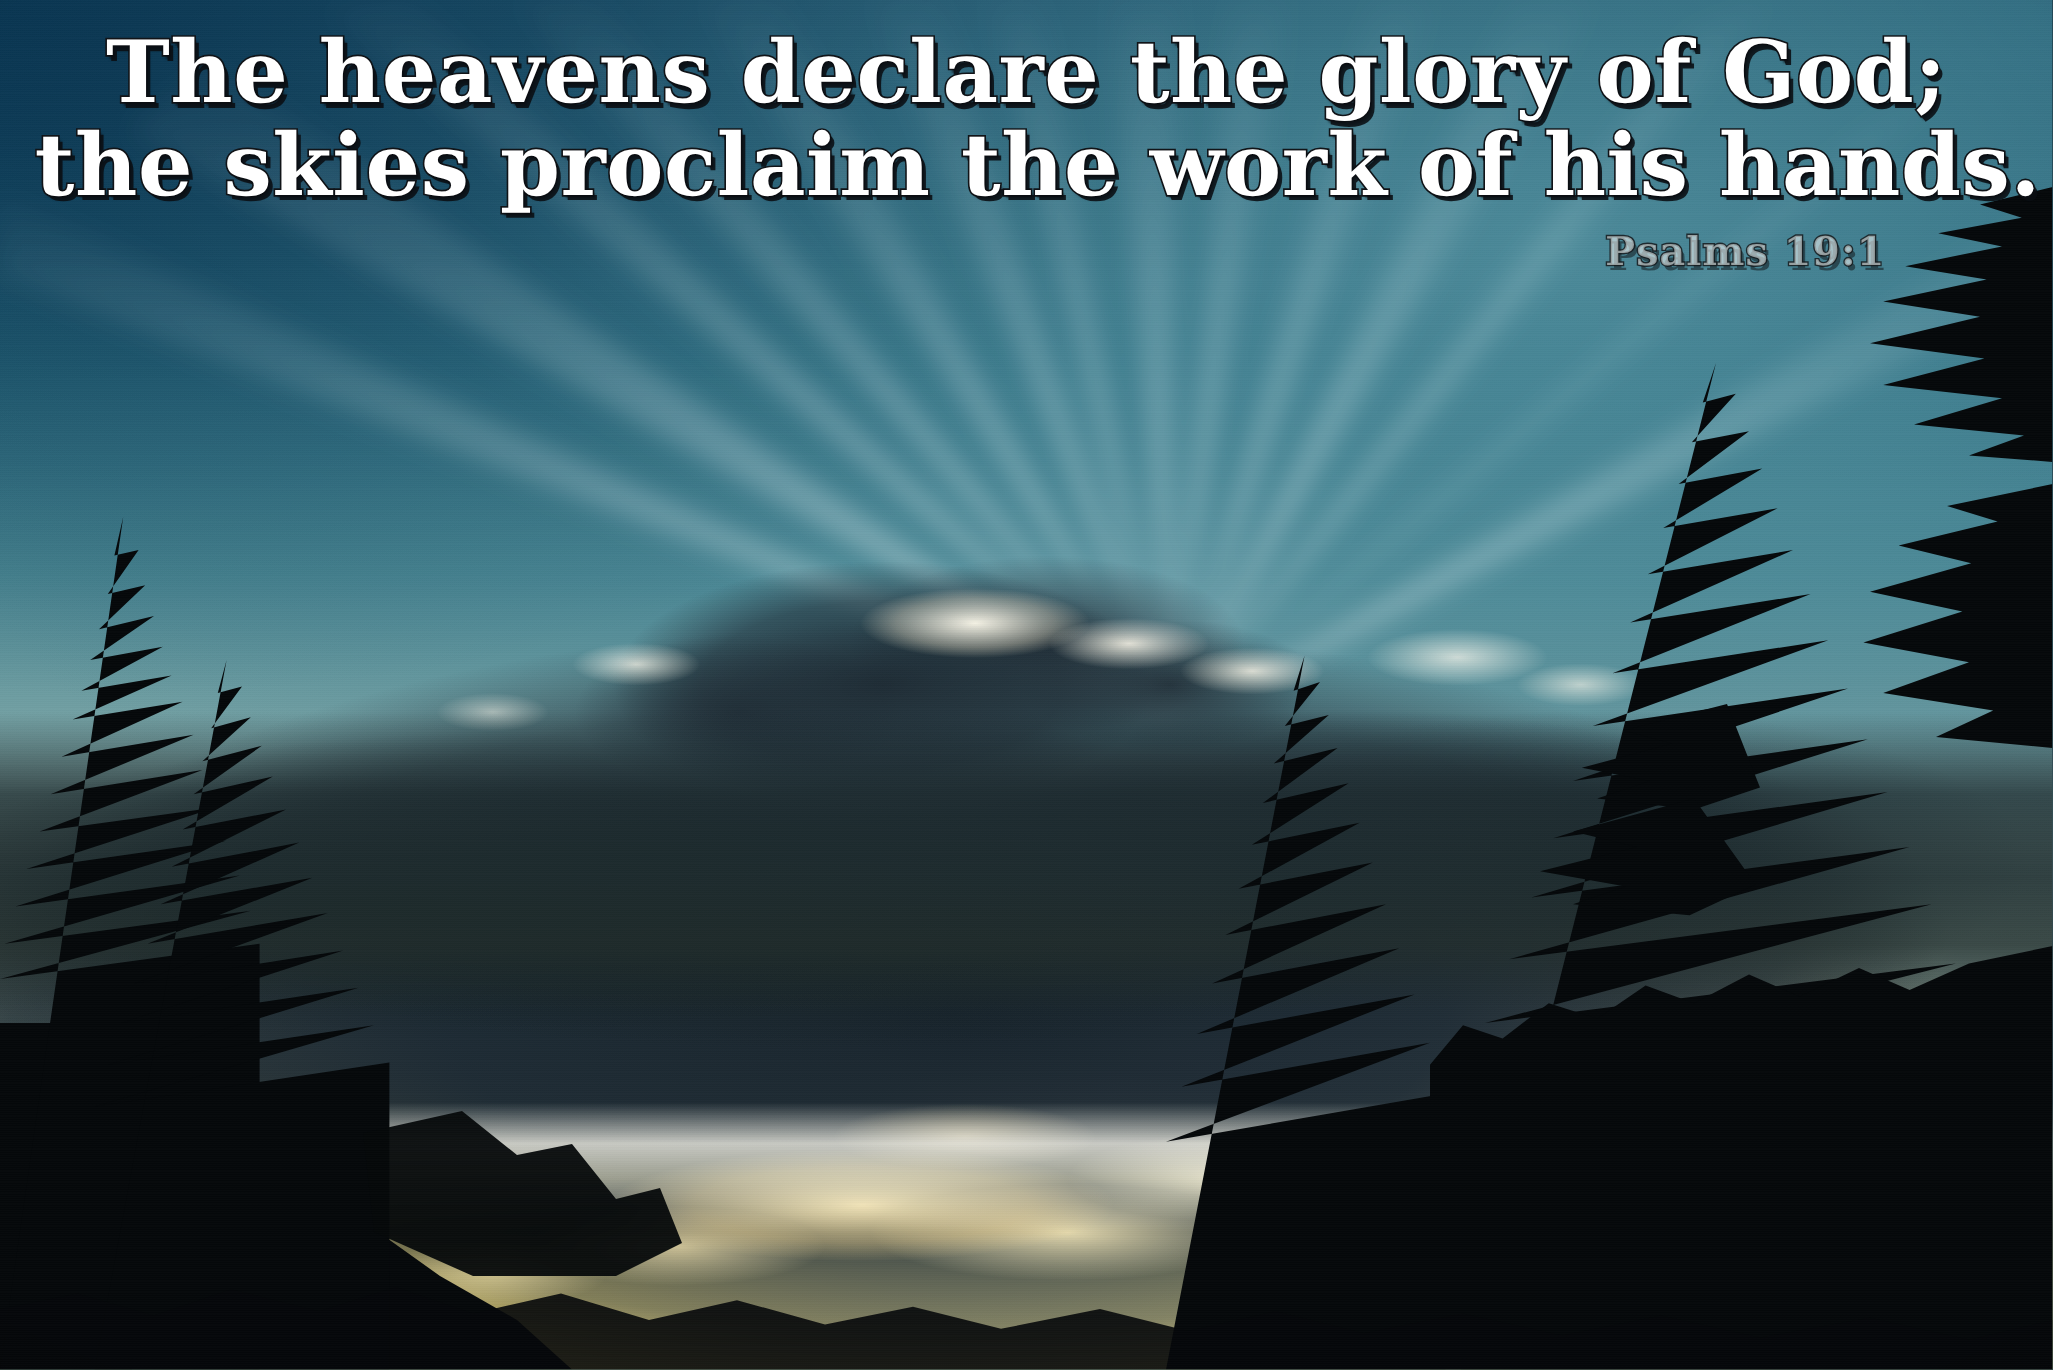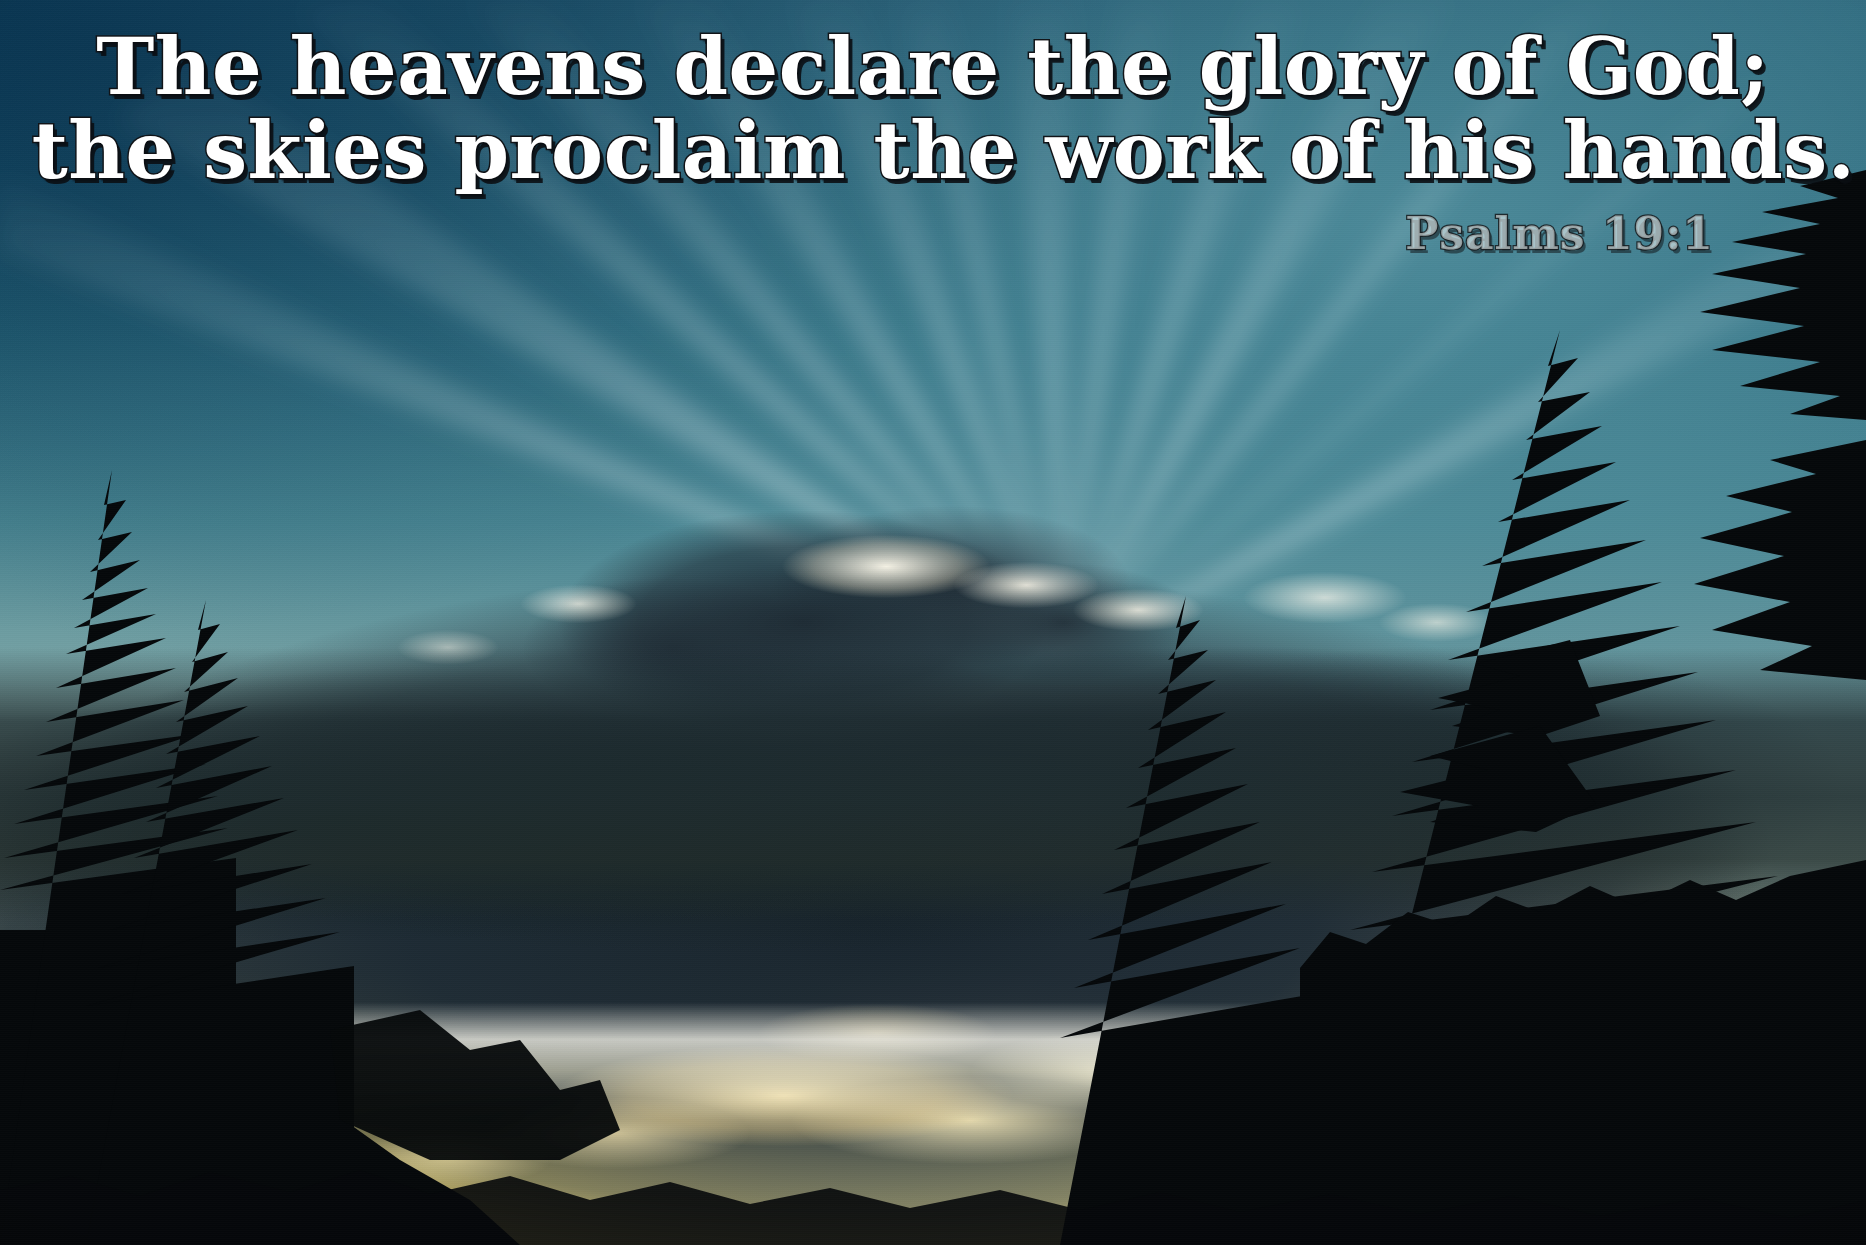--- a/index.html
+++ b/index.html
@@ -128,21 +128,21 @@
       4px 5px 0 rgba(10,14,18,.88),
       2px 3px 2px rgba(10,14,18,.6);
   }
   #verse-line-2{ margin-top:2px;padding-left:21px; }
   #attribution{
     margin-top:16px;
     text-align:right;
     padding-right:152px;
     font-family:"DejaVu Serif", serif;
     font-weight:700;
-    font-size:44px;
+    font-size:36px;
     letter-spacing:1px;
     color:rgba(226,232,232,.62);
     -webkit-text-stroke:2.5px rgba(26,32,36,.9);
     paint-order:stroke fill;
     text-shadow:3px 4px 0 rgba(18,24,28,.55);
   }
 
   
   #vignette{
     background:radial-gradient(130% 110% at 50% 45%, rgba(0,0,0,0) 55%, rgba(0,0,0,.30) 88%, rgba(0,0,0,.48) 100%);

